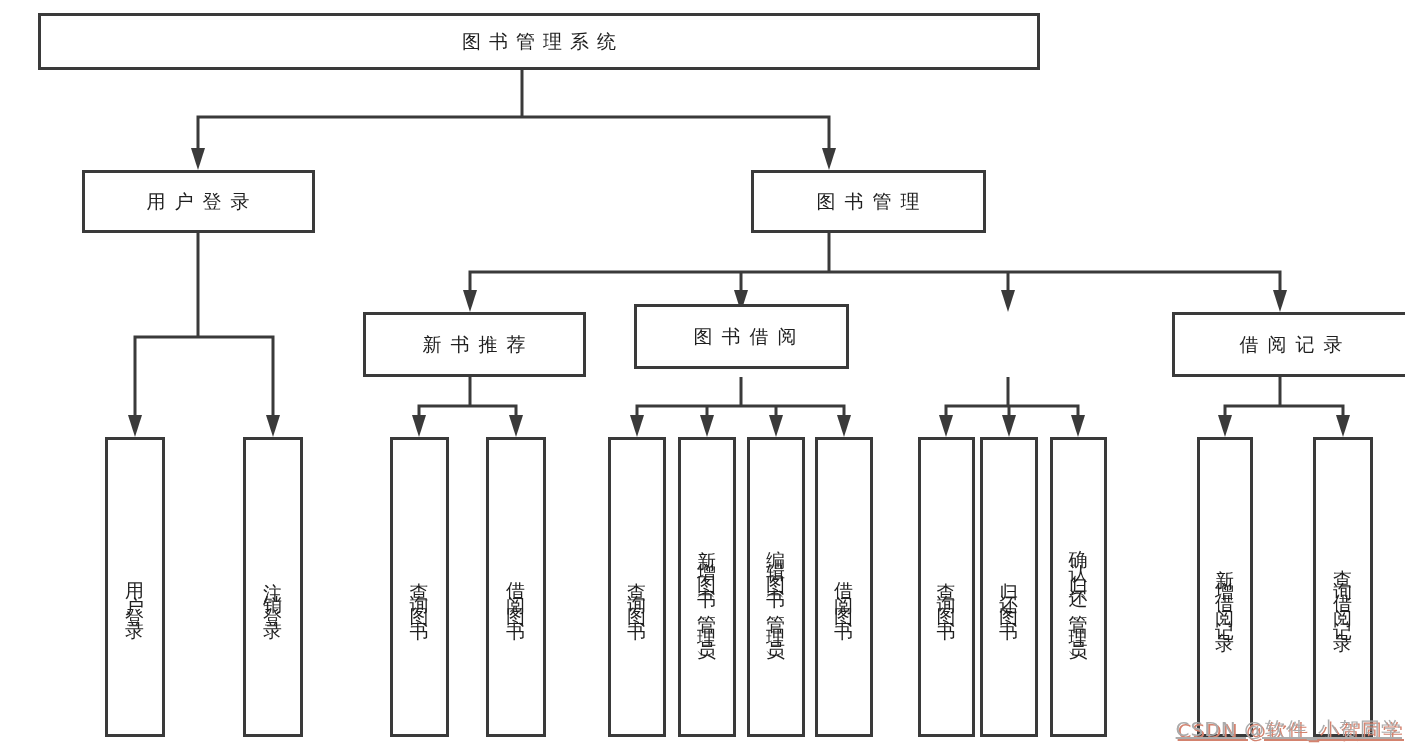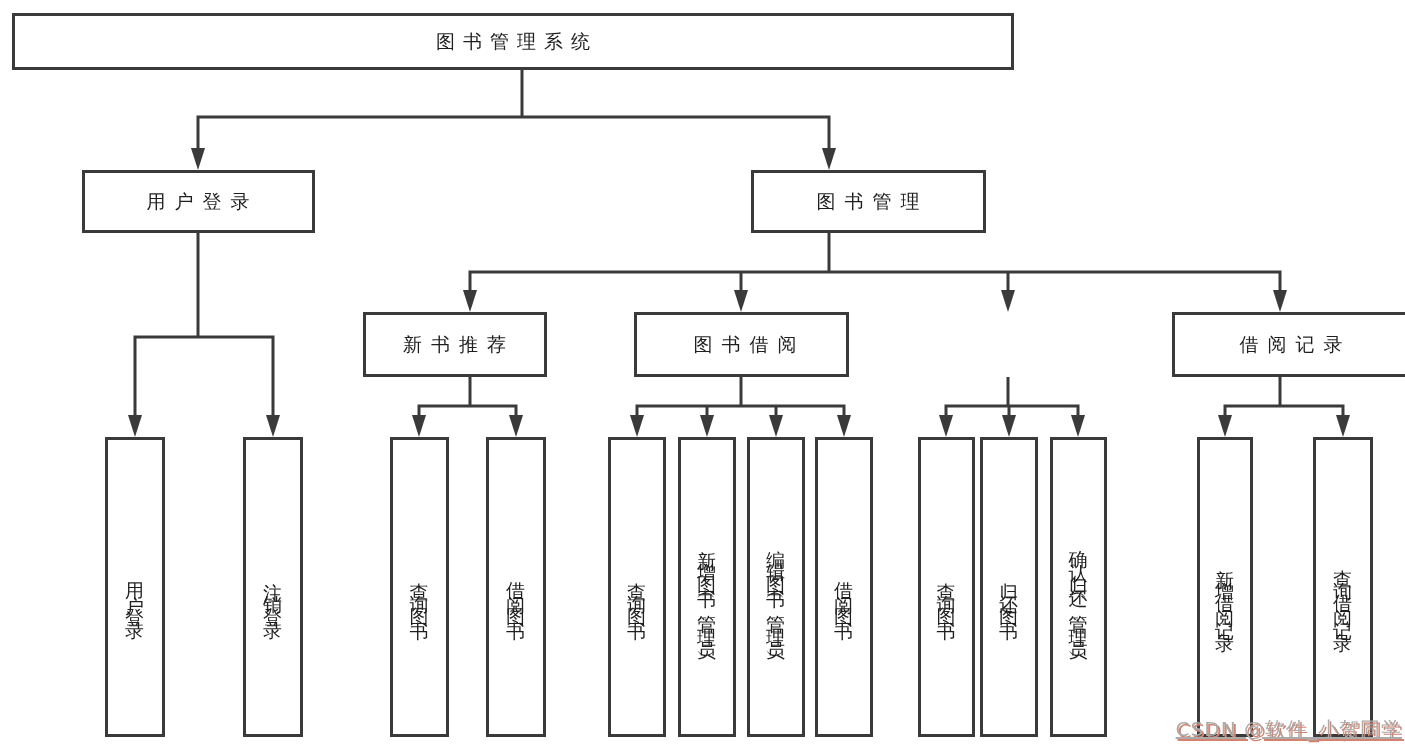--- a/index.html
+++ b/index.html
@@ -120,35 +120,35 @@
     <polygon points="939,415 953,415 946,437"></polygon>
     <polygon points="1002,415 1016,415 1009,437"></polygon>
     <polygon points="1071,415 1085,415 1078,437"></polygon>
 
     <path d="M1280 377 V406"></path>
     <path d="M1225 415 V406 H1343 V415"></path>
     <polygon points="1218,415 1232,415 1225,437"></polygon>
     <polygon points="1336,415 1350,415 1343,437"></polygon>
   </svg>
 
-  <div class="box hbox root-box" style="left:12px;top:13px;width:1002px;height:57px;">
+  <div class="box hbox root-box" style="left:38px;top:13px;width:1002px;height:57px;">
     <span>图书管理系统</span>
   </div>
 
   <div class="box hbox" style="left:82px;top:170px;width:233px;height:63px;">
     <span>用户登录</span>
   </div>
   <div class="box hbox" style="left:712px;top:170px;width:235px;height:63px;margin-left:39px;">
     <span>图书管理</span>
   </div>
 
-  <div class="box hbox" style="left:363px;top:312px;width:184px;height:65px;">
+  <div class="box hbox" style="left:363px;top:312px;width:223px;height:65px;">
     <span>新书推荐</span>
   </div>
-  <div class="box hbox" style="left:634px;top:312px;width:215px;height:65px;padding-left:8px;">
+  <div class="box hbox" style="left:634px;top:304px;width:215px;height:65px;padding-left:8px;">
     <span>图书借阅</span>
   </div>
   <div class="box hbox" style="left:1172px;top:312px;width:239px;height:65px;">
     <span>借阅记录</span>
   </div>
 
   <div class="box vbox" style="left:105px;top:437px;width:60px;height:300px;">
     <span>用户登录</span>
   </div>
   <div class="box vbox" style="left:243px;top:437px;width:60px;height:300px;">

